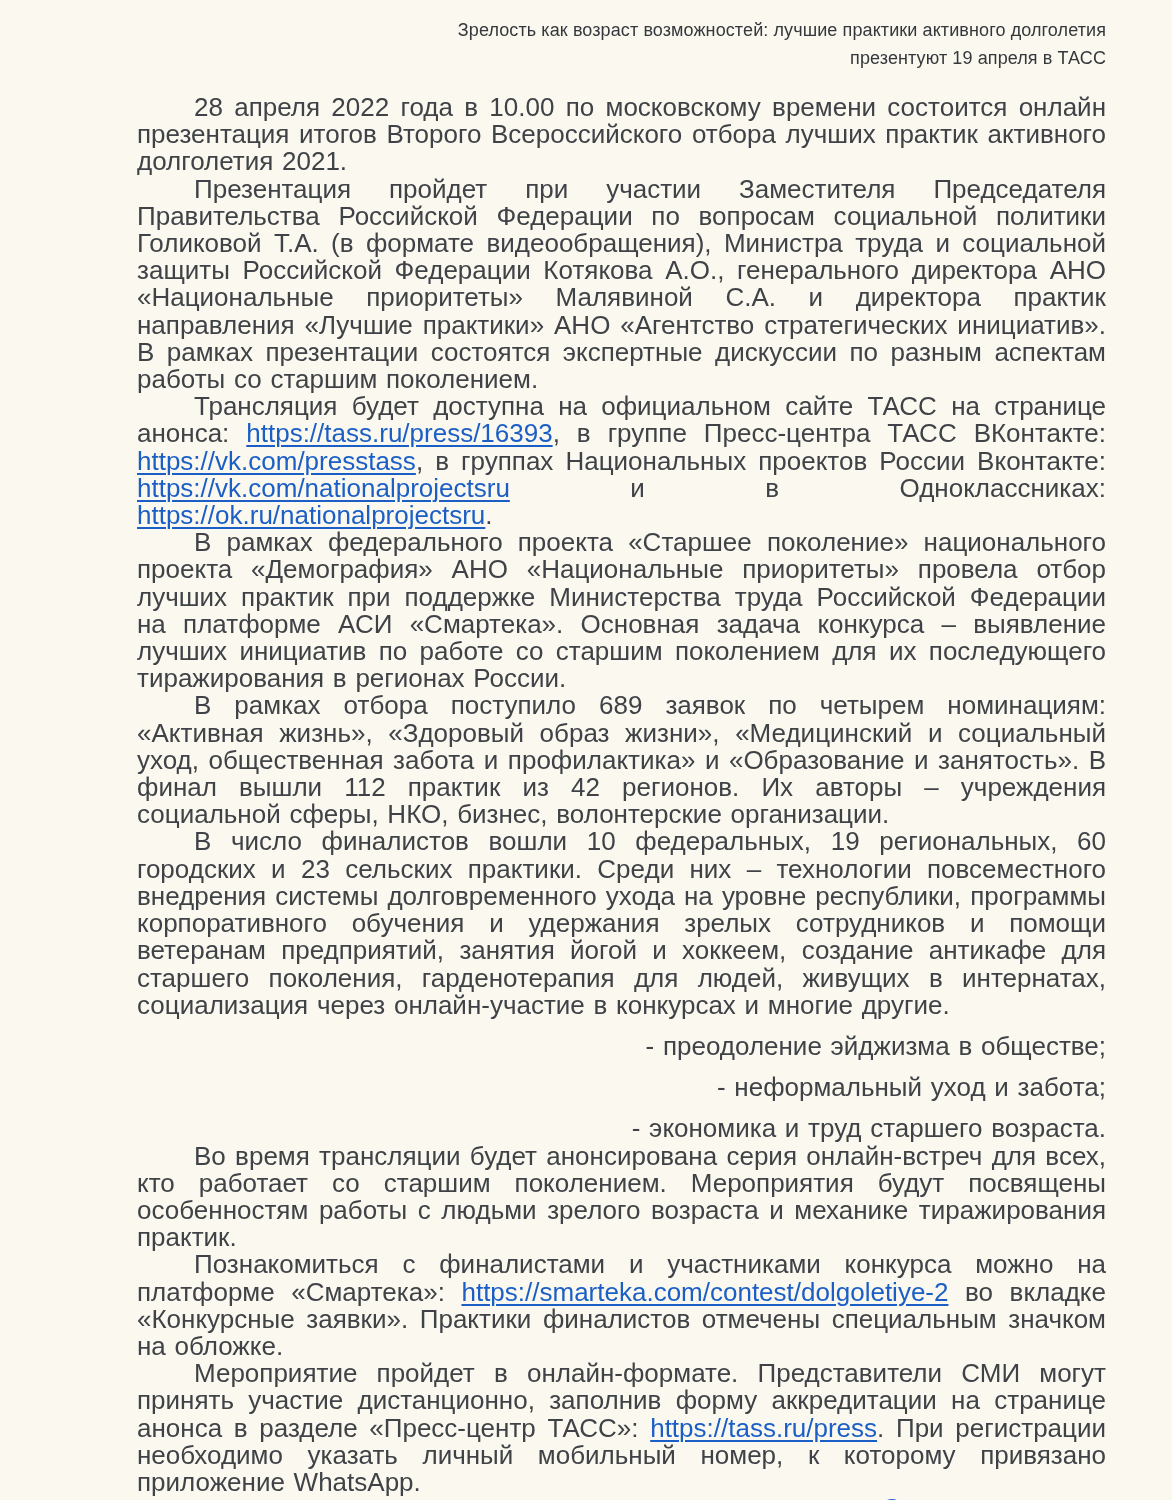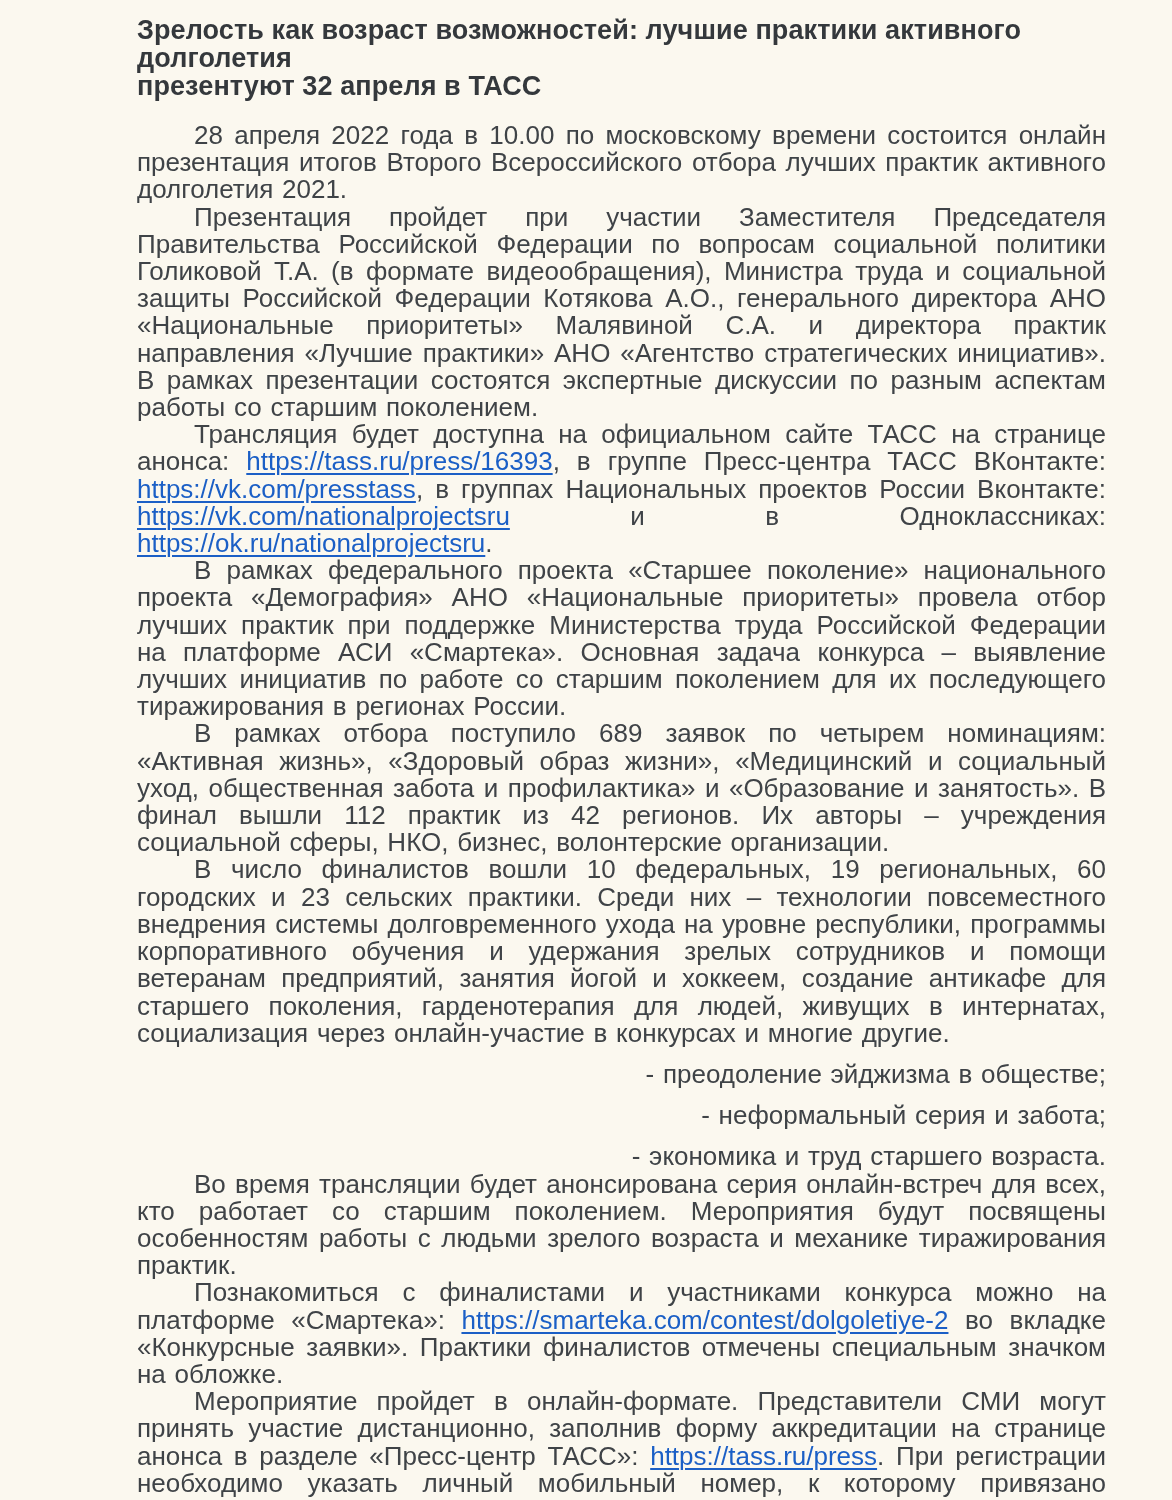--- a/index.html
+++ b/index.html
@@ -19,23 +19,23 @@
     background: var(--paper, #fbf8ef);
     color: var(--ink, #3f4347);
   }
   .doc {
     position: absolute;
     left: 137px;
     top: 16px;
     width: 969px;
   }
   .title {
-    text-align: left;
-    font-weight: bold;
-    font-size: 27px;
+    text-align: right;
+    font-weight: normal;
+    font-size: 18px;
     line-height: 28px;
     color: var(--title-ink, #34383c);
     margin: 0 0 22px 0;
     letter-spacing: 0.1px;
   }
   .title-line { display: block; }
   .body-text p.para {
     margin: 0;
     font-size: 26px;
     line-height: 27.2px;
@@ -55,31 +55,31 @@
     cursor: pointer;
   }
 </style>
 </head>
 <body>
 
 <div class="page" style="--paper: #fbf8ef; --ink: #3f4347; --title-ink: #34383c; --link: #1b5fc6;">
   <div class="doc">
     <h1 class="title">
       <span class="title-line">Зрелость как возраст возможностей: лучшие практики активного долголетия</span>
-      <span class="title-line">презентуют 32 апреля в ТАСС</span>
+      <span class="title-line">презентуют 19 апреля в ТАСС</span>
     </h1>
     <div class="body-text">
         <p class="para"><span>28 апреля 2022 года в 10.00 по московскому времени состоится онлайн презентация итогов Второго Всероссийского отбора лучших практик активного долголетия 2021.</span></p>
         <p class="para"><span>Презентация пройдет при участии Заместителя Председателя Правительства Российской Федерации по вопросам социальной политики Голиковой Т.А. (в формате видеообращения), Министра труда и социальной защиты Российской Федерации Котякова А.О., генерального директора АНО «Национальные приоритеты» Малявиной С.А. и директора практик направления «Лучшие практики» АНО «Агентство стратегических инициатив». В рамках презентации состоятся экспертные дискуссии по разным аспектам работы со старшим поколением.</span></p>
         <p class="para"><span>Трансляция будет доступна на официальном сайте ТАСС на странице анонса: </span><a class="doc-link" href="#">https://tass.ru/press/16393</a><span>, в группе Пресс-центра ТАСС ВКонтакте: </span><a class="doc-link" href="#">https://vk.com/presstass</a><span>, в группах Национальных проектов России Вконтакте: </span><a class="doc-link" href="#">https://vk.com/nationalprojectsru</a><span> и в Одноклассниках: </span><a class="doc-link" href="#">https://ok.ru/nationalprojectsru</a><span>.</span></p>
         <p class="para"><span>В рамках федерального проекта «Старшее поколение» национального проекта «Демография» АНО «Национальные приоритеты» провела отбор лучших практик при поддержке Министерства труда Российской Федерации на платформе АСИ «Смартека». Основная задача конкурса – выявление лучших инициатив по работе со старшим поколением для их последующего тиражирования в регионах России.</span></p>
         <p class="para"><span>В рамках отбора поступило 689 заявок по четырем номинациям: «Активная жизнь», «Здоровый образ жизни», «Медицинский и социальный уход, общественная забота и профилактика» и «Образование и занятость». В финал вышли 112 практик из 42 регионов. Их авторы – учреждения социальной сферы, НКО, бизнес, волонтерские организации.</span></p>
         <p class="para"><span>В число финалистов вошли 10 федеральных, 19 региональных, 60 городских и 23 сельских практики. Среди них – технологии повсеместного внедрения системы долговременного ухода на уровне республики, программы корпоративного обучения и удержания зрелых сотрудников и помощи ветеранам предприятий, занятия йогой и хоккеем, создание антикафе для старшего поколения, гарденотерапия для людей, живущих в интернатах, социализация через онлайн-участие в конкурсах и многие другие.</span></p>
         <p class="para list-line"><span>- преодоление эйджизма в обществе;</span></p>
-        <p class="para list-line"><span>- неформальный серия и забота;</span></p>
+        <p class="para list-line"><span>- неформальный уход и забота;</span></p>
         <p class="para list-line"><span>- экономика и труд старшего возраста.</span></p>
         <p class="para"><span>Во время трансляции будет анонсирована серия онлайн-встреч для всех, кто работает со старшим поколением. Мероприятия будут посвящены особенностям работы с людьми зрелого возраста и механике тиражирования практик.</span></p>
         <p class="para"><span>Познакомиться с финалистами и участниками конкурса можно на платформе «Смартека»: </span><a class="doc-link" href="#">https://smarteka.com/contest/dolgoletiye-2</a><span> во вкладке «Конкурсные заявки». Практики финалистов отмечены специальным значком на обложке.</span></p>
         <p class="para"><span>Мероприятие пройдет в онлайн-формате. Представители СМИ могут принять участие дистанционно, заполнив форму аккредитации на странице анонса в разделе «Пресс-центр ТАСС»: </span><a class="doc-link" href="#">https://tass.ru/press</a><span>. При регистрации необходимо указать личный мобильный номер, к которому привязано приложение WhatsApp.</span></p>
         <p class="para"><span>Справки и аккредитация: +7 926-608-08-16, </span><a class="doc-link" href="#">press-center@tass.ru</a><span>.</span></p>
       </div>
   </div>
 </div>
 
 </body></html>

